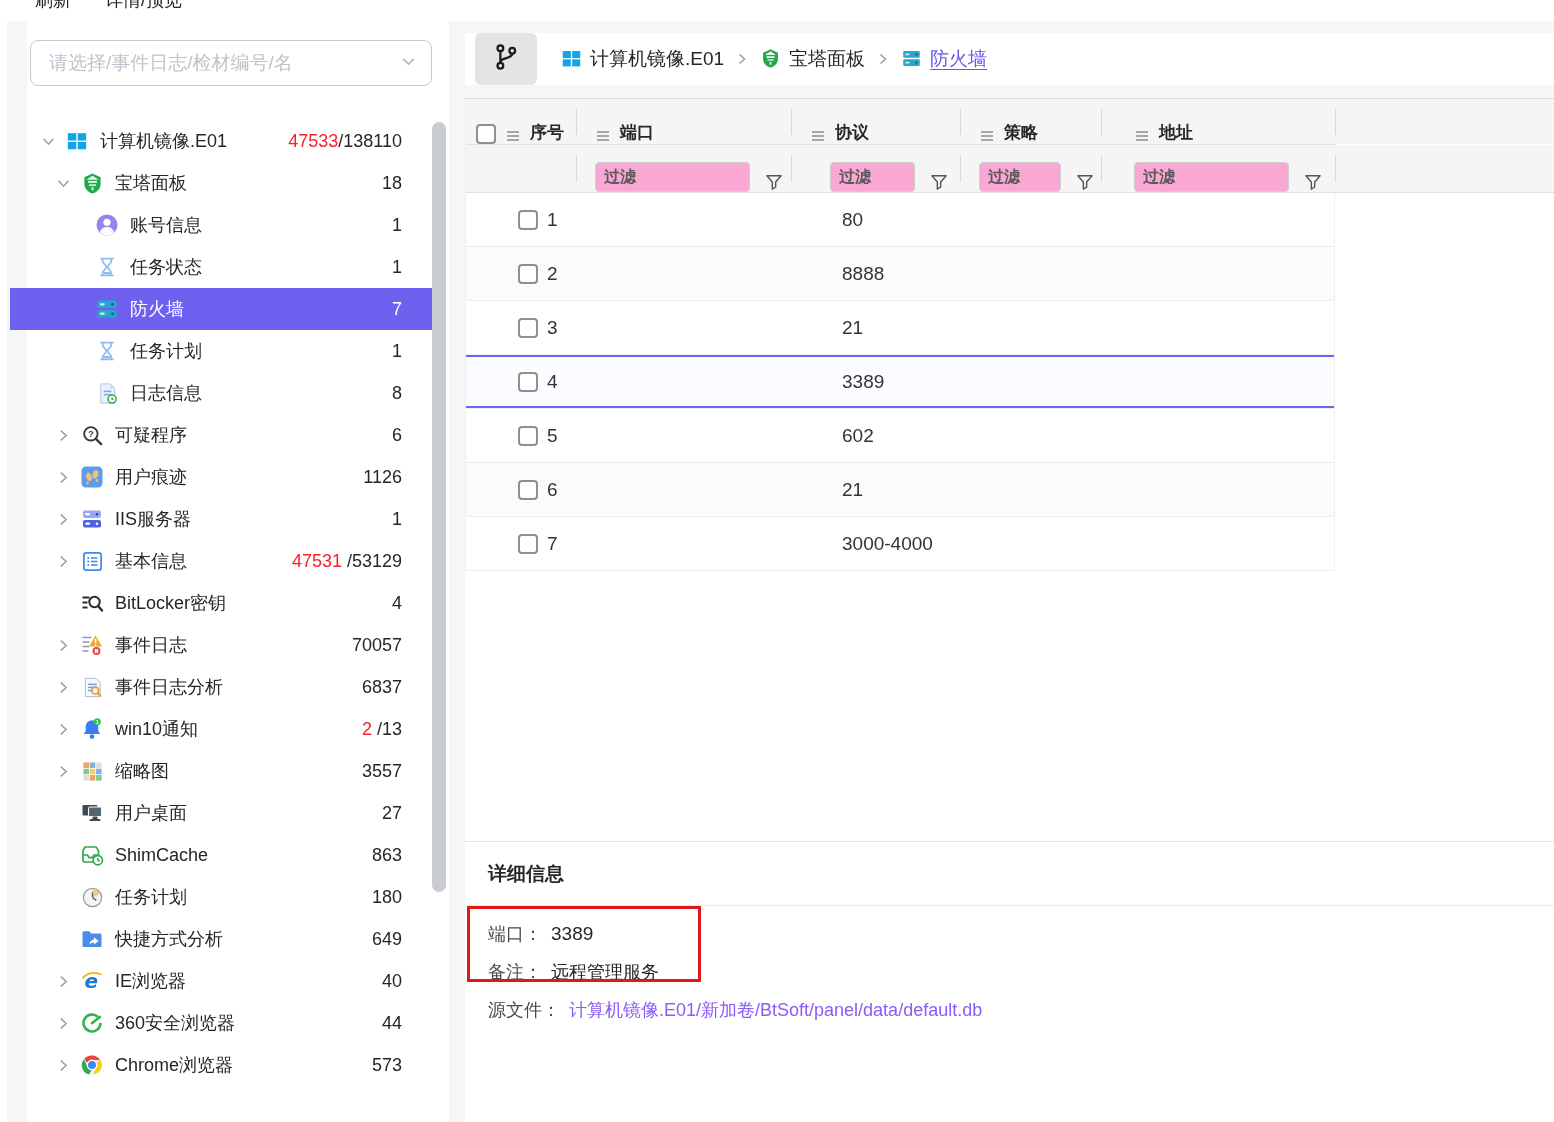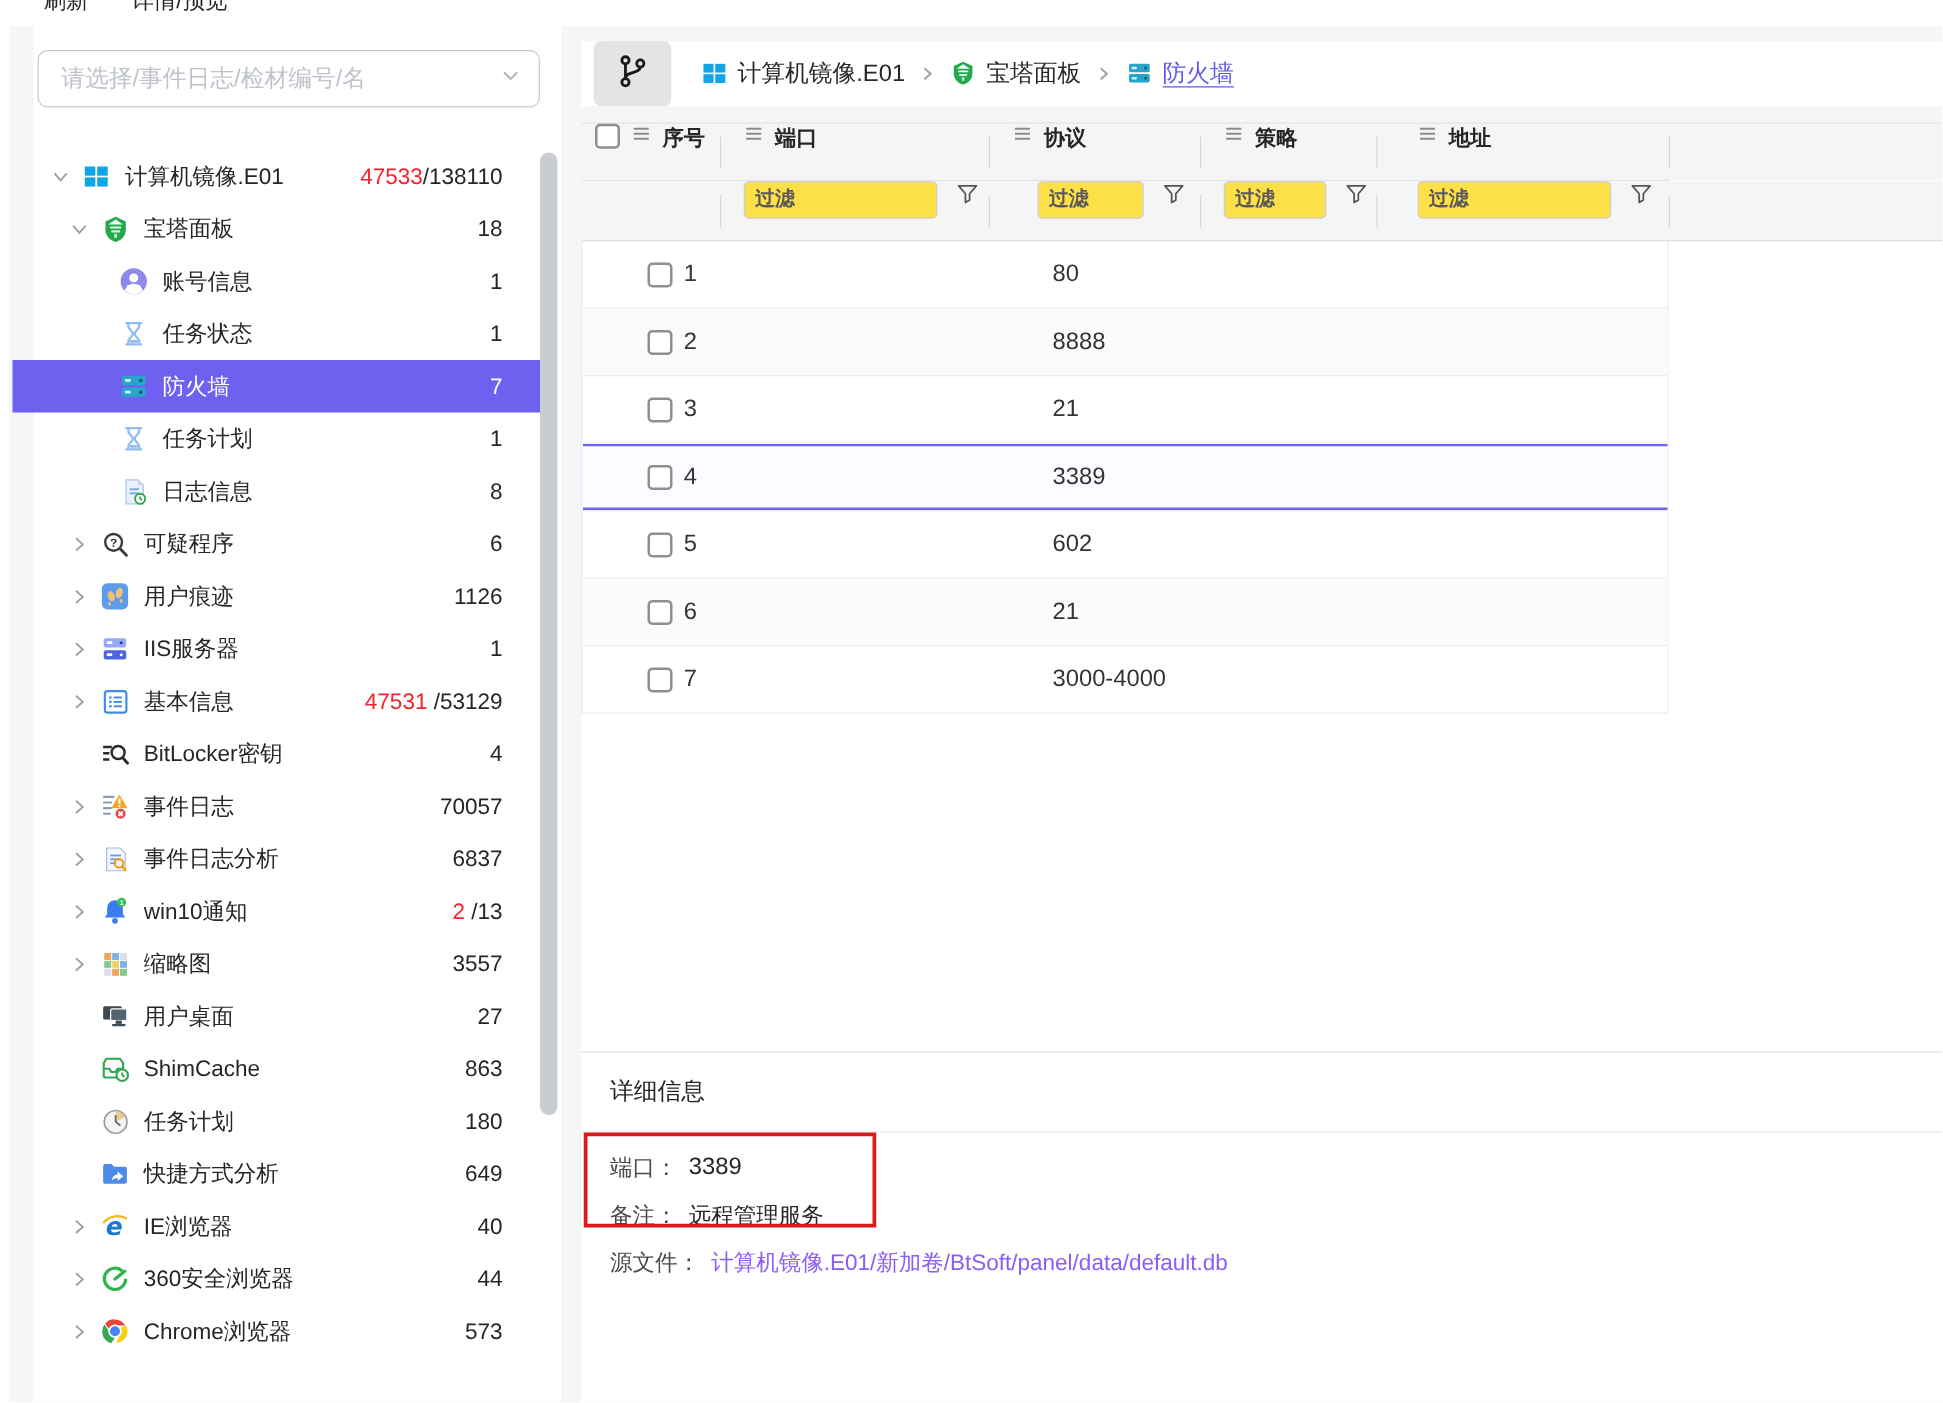--- a/index.html
+++ b/index.html
@@ -50,49 +50,49 @@
   .crumb.active .clabel{color:#6457EE;text-decoration:underline;text-underline-offset:4px}
   .csep{display:flex;align-items:center}
 
   
   .grid-table{position:absolute;left:0;top:0;width:1089px;border-left:1px solid #efefef}
   .hrow{display:grid;grid-template-columns:111px 215px 169px 141px 234px 1fr;height:45px;
         background:#f5f5f6;align-items:stretch}
   .hline{width:870px;height:1px;background:#e2e2e2}
   .frow{display:grid;grid-template-columns:111px 215px 169px 141px 234px 1fr;height:48px;
         background:#f5f5f6;border-bottom:1px solid #e0e0e0}
-  .hcell,.fcell{display:flex;align-items:flex-start;position:relative;padding-left:18px}
+  .hcell,.fcell{display:flex;align-items:flex-end;position:relative;padding-left:18px}
   .hcell{gap:9px;font-size:17px;font-weight:700;color:#262626;cursor:pointer}
   .hcell.c1{padding-left:10px}
   .fcell{gap:14px}
   .fcell.c3{padding-left:38px}
   .hcell.c5,.fcell.c5{padding-left:32px}
   .hcell::after,.fcell::after{content:"";position:absolute;right:0;top:50%;
         transform:translateY(-50%);width:1px;height:26px;background:#d8d8d8}
   .licon{display:flex}
-  .fin{height:30px;border:1px solid #cfcfcf;border-radius:4px;background:#fde047;font-size:16px;
+  .fin{height:30px;border:1px solid #cfcfcf;border-radius:4px;background:#f9a8d4;font-size:16px;
        font-weight:700;color:#555;padding:1px 8px;outline:none;
        font-family:"Liberation Sans","DejaVu Sans",sans-serif}
   .fin::placeholder{color:#595959;font-weight:700;opacity:1}
   .c2 .fin{width:155px}.c3 .fin{width:85px}.c4 .fin{width:82px}.c5 .fin{width:155px}
   .funnel{display:flex;cursor:pointer}
   .tbody{width:870px;border-left:1px solid #f0f0f0;border-right:1px solid #f0f0f0;margin-left:-1px}
   .trow{display:grid;grid-template-columns:111px 215px 169px 141px 234px;height:54px;
         border-bottom:1px solid #ececec;font-size:19px;color:#333;cursor:pointer}
   .trow:nth-child(even){background:#fafbfd}
   .trow.sel{background:#fbfcff;box-shadow:inset 0 2px 0 #6A66F2,inset 0 -2px 0 #6A66F2}
   .cell{display:flex;align-items:center}
   .cell.c1{padding-left:52px;gap:9px}
   .cell.c3{padding-left:50px}
   .cb{width:20px;height:20px;border:2px solid #8f8f8f;border-radius:4px;background:#fff;
       flex:none;cursor:pointer}
 
   
   .detail{position:absolute;left:0;right:0;top:742px;bottom:0;border-top:1px solid #e4e4e4}
-  .dtitle{margin:20px 0 0 23px;font-size:19px;line-height:24px;font-weight:400}
+  .dtitle{margin:20px 0 0 23px;font-size:19px;line-height:24px;font-weight:700}
   .dsep{margin-top:19px;height:1px;background:#eaeaea}
   .dfields{padding:9px 0 0 23px}
   .dfrow{height:38px;display:flex;align-items:center;gap:9px;font-size:18px}
   .dlabel{color:#4a4a4a}
   .dvalue{color:#262626}
   .dvalue.big{font-size:19px}
   .dvalue.link{color:#8b5cf6;cursor:pointer}
 
   .annotation{position:absolute;left:467px;top:906px;width:234px;height:76px;
               border:3px solid #DB1A1A;z-index:6;pointer-events:none}

